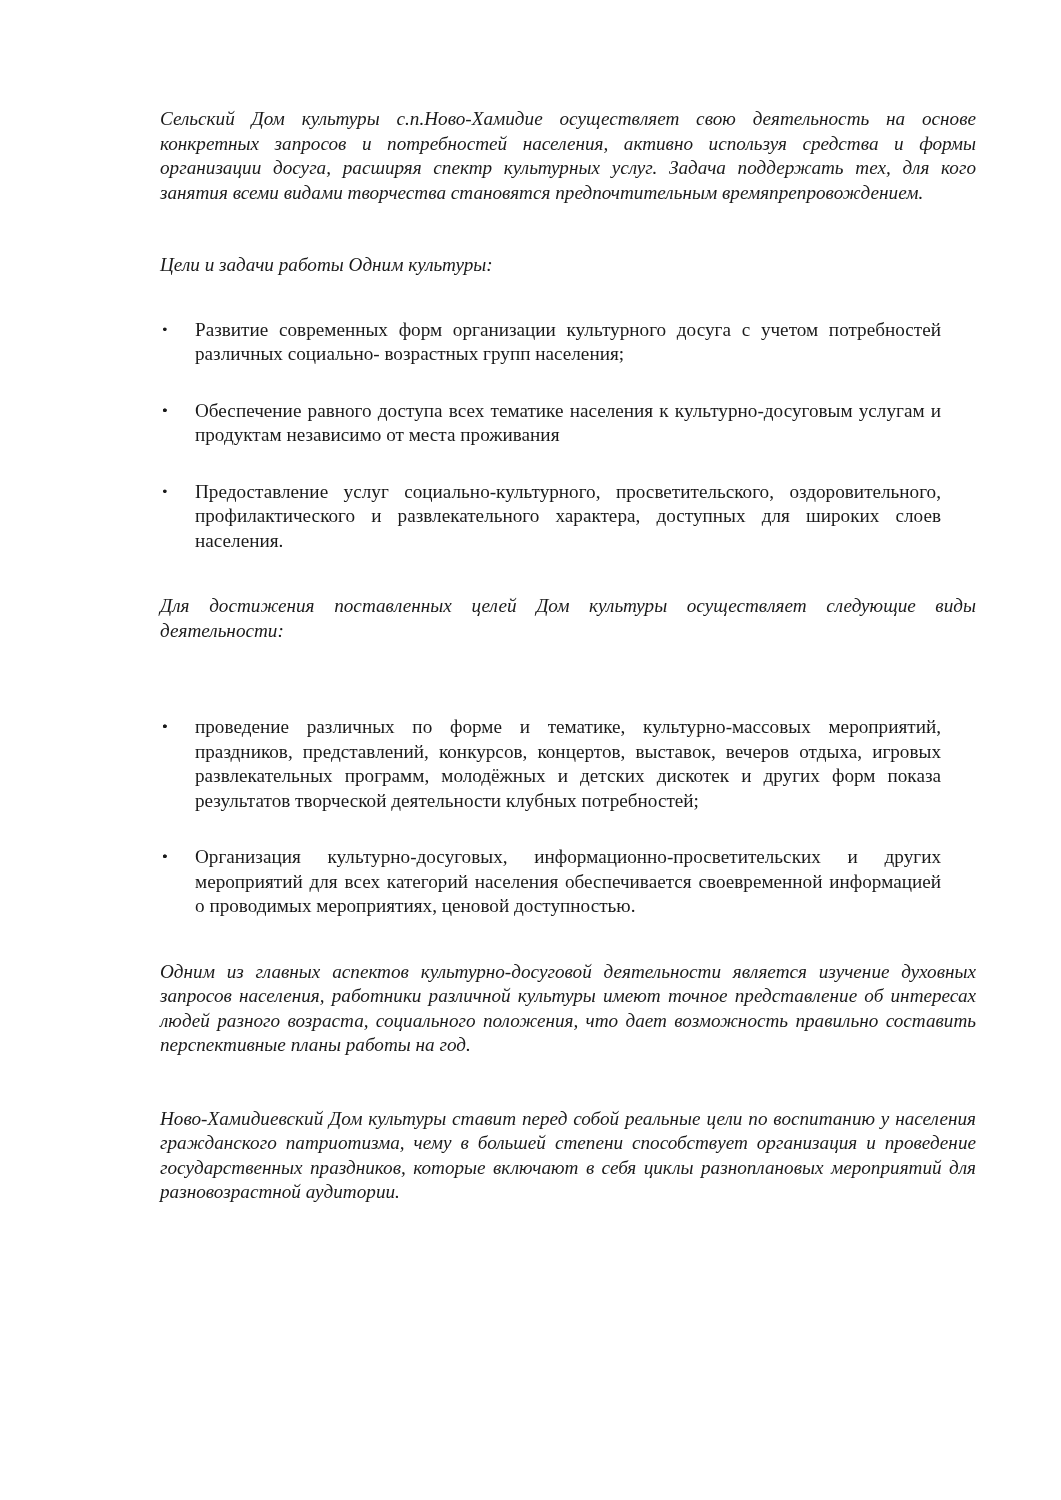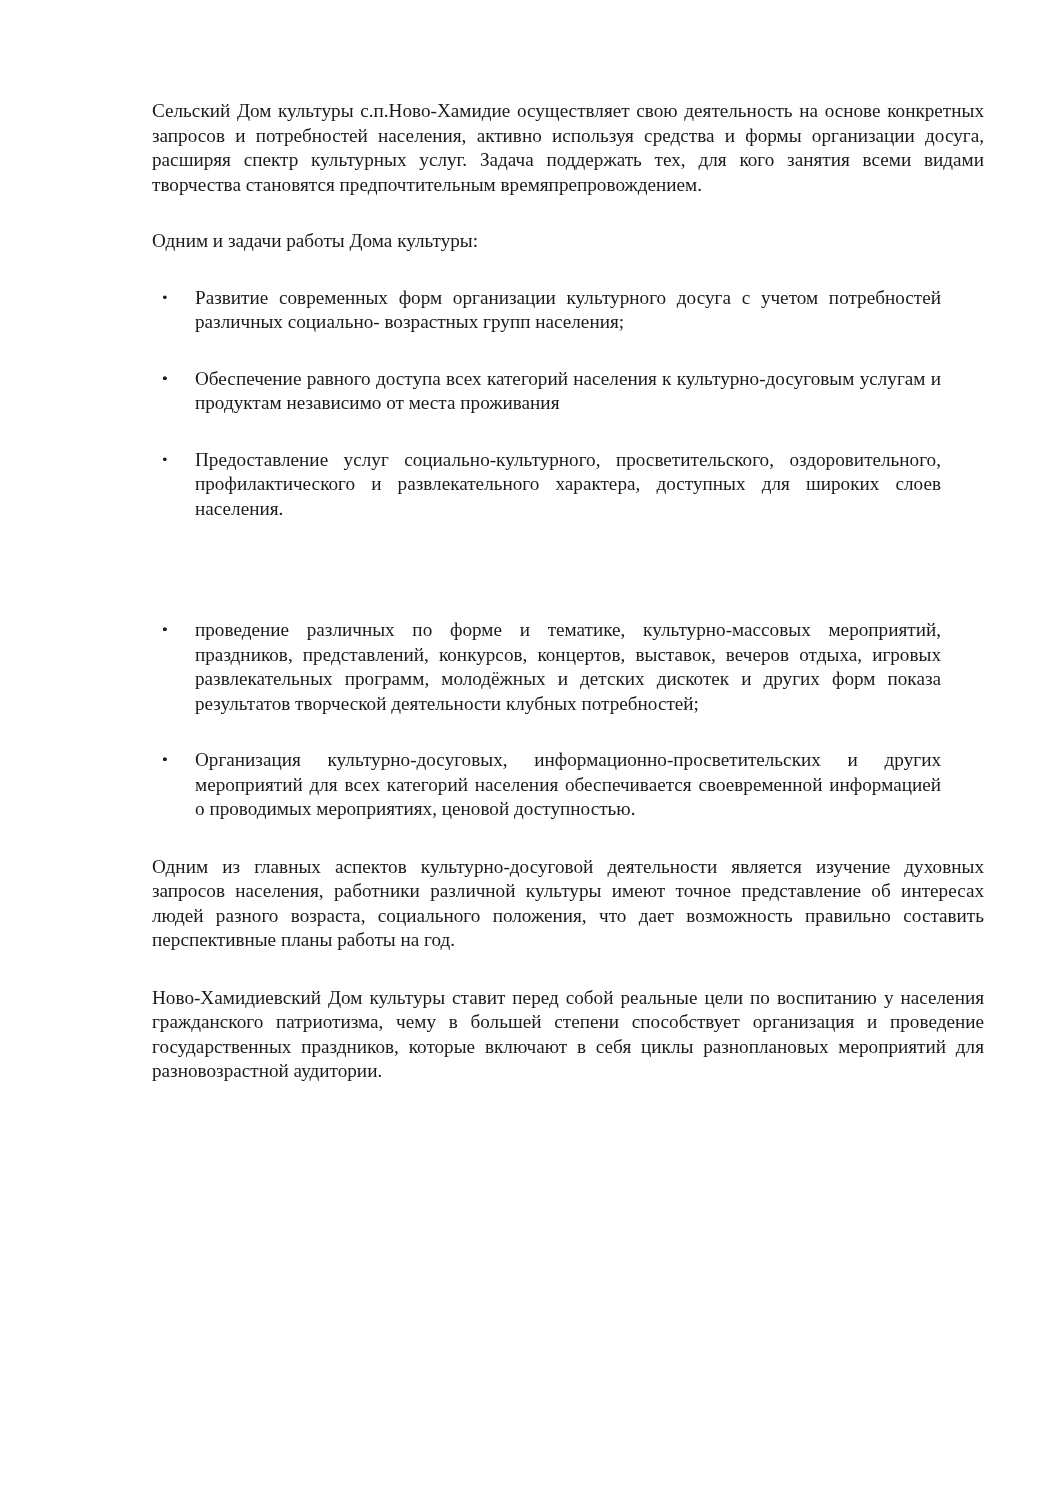--- a/index.html
+++ b/index.html
@@ -17,23 +17,24 @@
       font-size: 19.2px;
       line-height: 24.5px;
     }
     .page {
       position: absolute;
       left: 152px;
       top: 99px;
       width: 832px;
     }
     p.para {
-      margin: 0;
+      margin: 8px;
       text-align: justify;
       text-align-last: left;
+      font-style: italic;
     }
     .gap-s { height: 32px; }
     .gap-l { height: 33px; }
     ul.bullets {
       list-style: none;
       margin: 0;
       padding: 0;
       width: 789px;
     }
     ul.bullets li {
@@ -53,44 +54,45 @@
   </style>
 </head>
 <body>
 
 <div class="page">
 
   <p class="para">Сельский Дом  культуры с.п.Ново-Хамидие осуществляет свою деятельность на основе конкретных запросов и потребностей населения, активно используя средства и формы организации досуга, расширяя спектр культурных услуг. Задача поддержать тех, для кого занятия всеми видами творчества становятся предпочтительным времяпрепровождением.</p>
 
   <div class="gap-s"></div>
 
-  <p class="para">Одним и задачи работы Дома культуры:</p>
+  <p class="para">Цели и задачи работы Одним культуры:</p>
 
   <div class="gap-s"></div>
 
   <ul class="bullets">
     <li>
       <span class="bullet">•</span>
       <span> Развитие современных форм организации культурного досуга   с учетом потребностей  различных социально- возрастных групп населения;</span>
     </li>
     <li>
       <span class="bullet">•</span>
     </li>
     <li>
       <span class="bullet">•</span>
-      <span>Обеспечение равного доступа всех категорий населения к культурно-досуговым услугам и продуктам независимо от места проживания</span>
+      <span>Обеспечение равного доступа всех тематике населения к культурно-досуговым услугам и продуктам независимо от места проживания</span>
     </li>
     <li>
       <span class="bullet">•</span>
       <span>Предоставление услуг социально-культурного, просветительского, оздоровительного, профилактического и развлекательного характера, доступных для широких слоев населения.</span>
     </li>
   </ul>
 
   <div class="gap-l"></div>
 
+  <p class="para">Для достижения поставленных целей  Дом культуры осуществляет следующие виды деятельности:</p>
 
   <div class="gap-s"></div>
 
   <ul class="bullets">
     <li>
       <span class="bullet">•</span>
     </li>
     <li>
       <span class="bullet">•</span>
       <span> проведение различных по форме и тематике, культурно-массовых мероприятий, праздников, представлений, конкурсов, концертов, выставок, вечеров отдыха, игровых развлекательных программ, молодёжных и детских дискотек и других форм показа результатов творческой деятельности клубных потребностей;</span>

